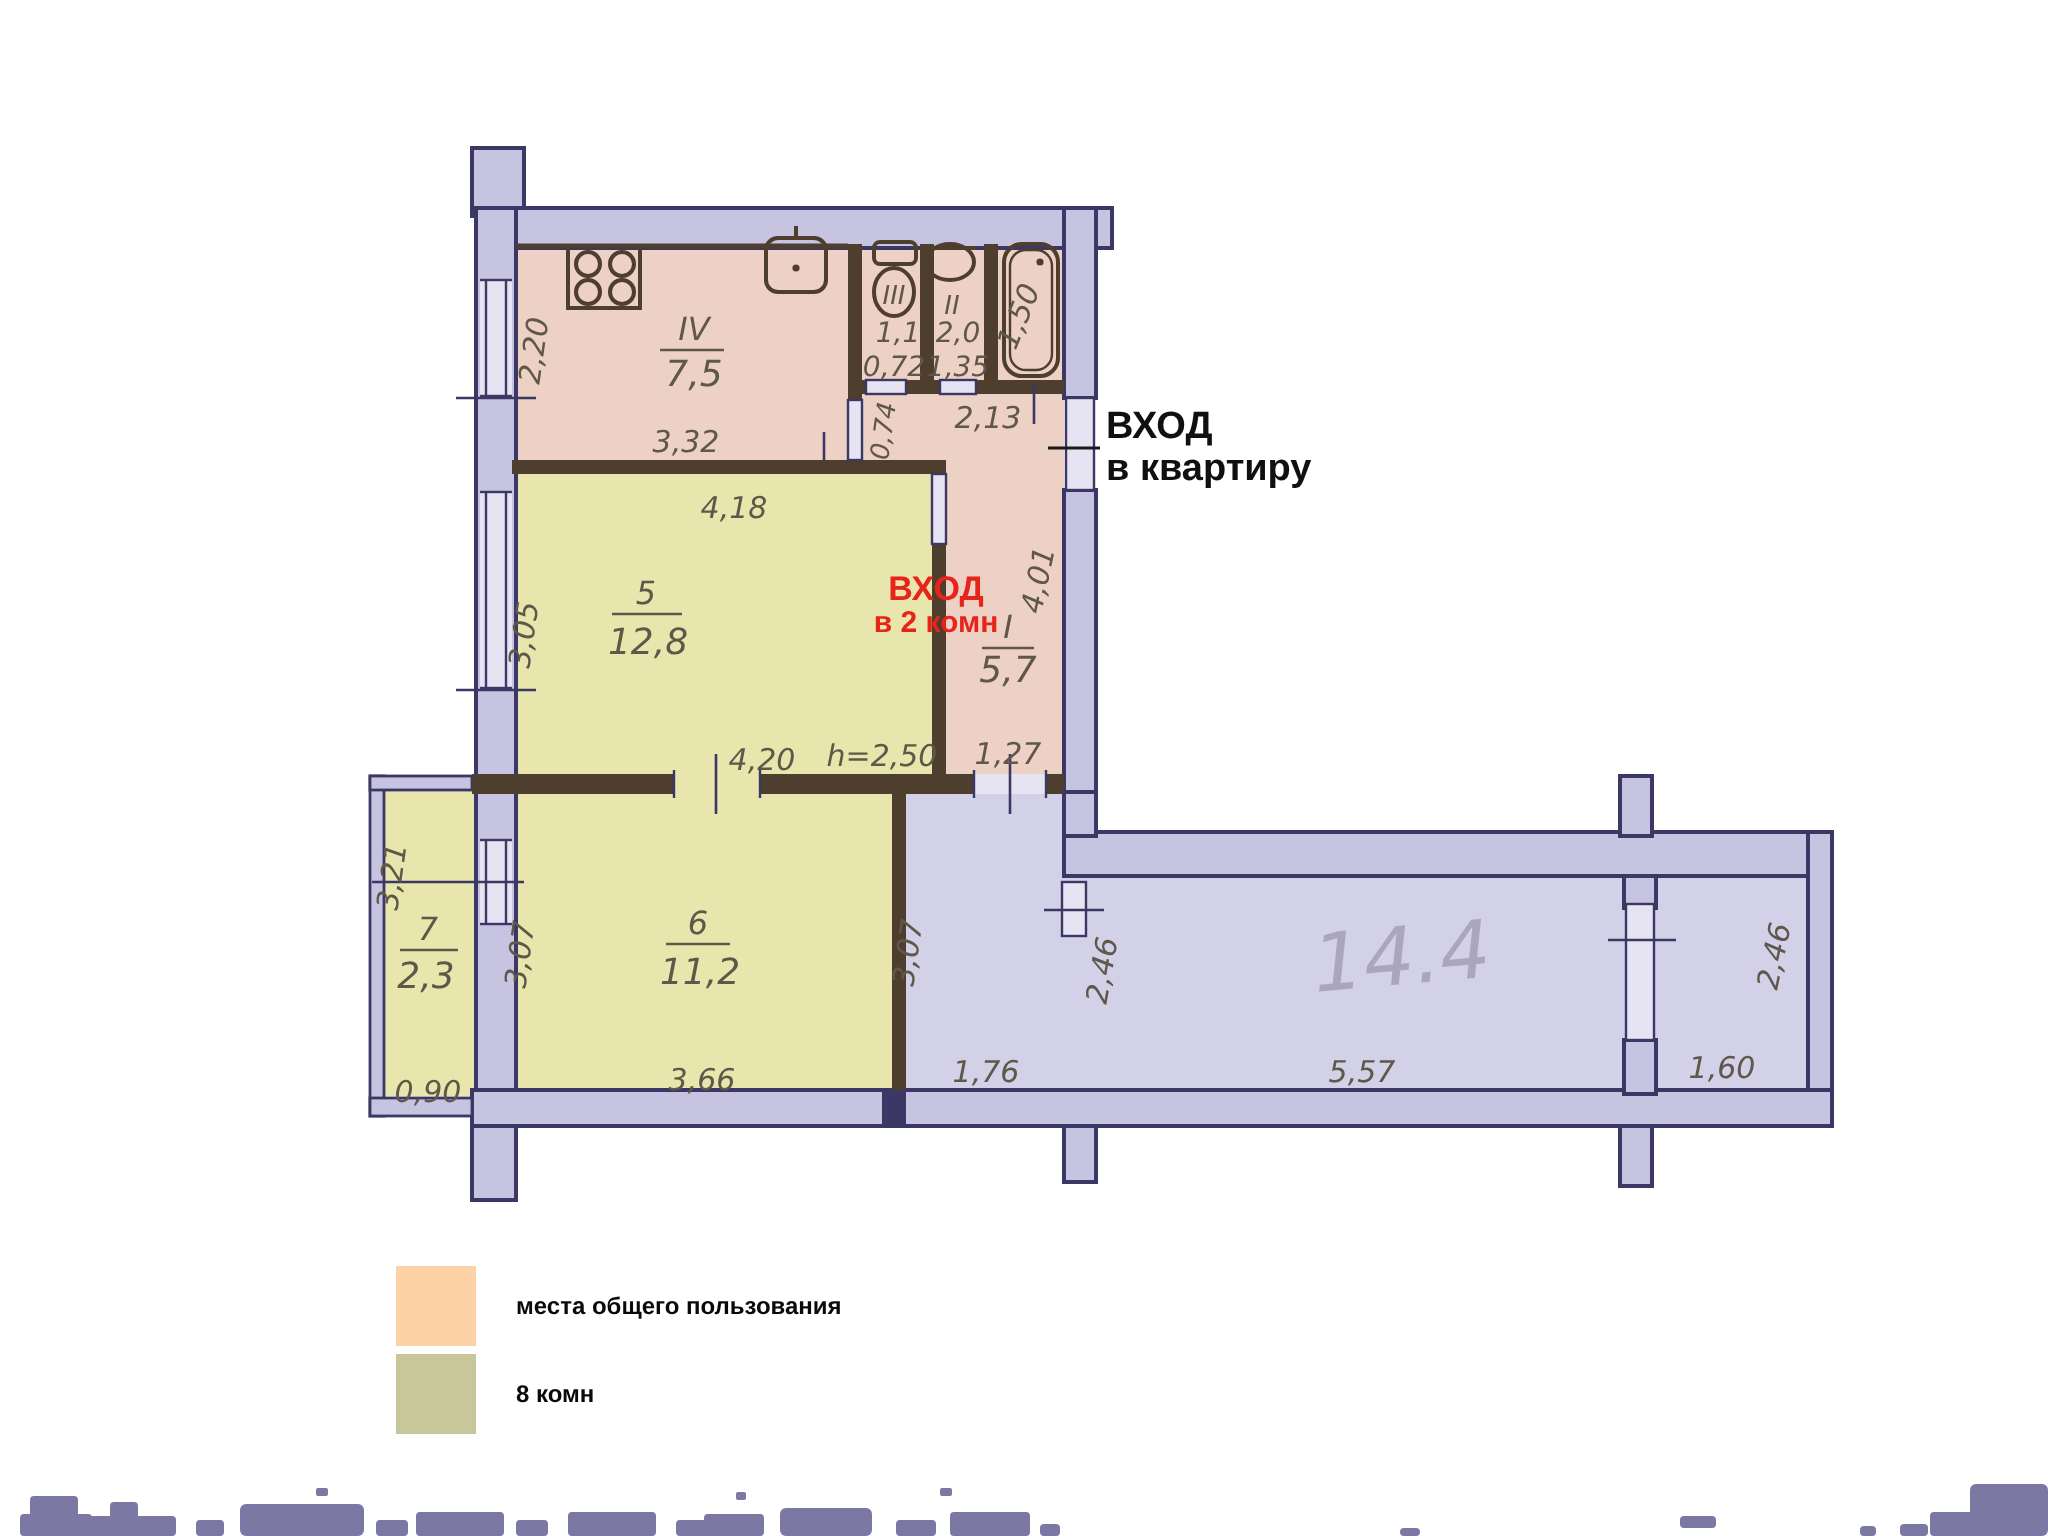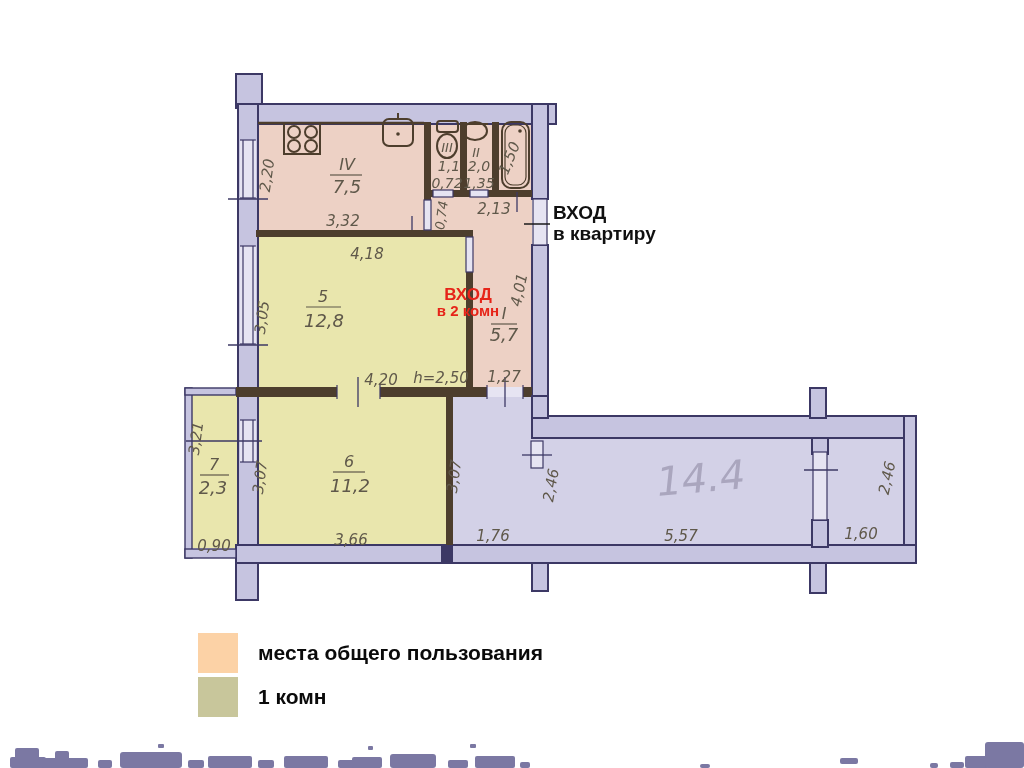--- a/index.html
+++ b/index.html
@@ -29,21 +29,21 @@
   .red-big{font-family:"Liberation Sans",sans-serif;font-weight:bold;font-size:17px;
            fill:var(--entrance-red,#e62419);text-anchor:middle;}
   .red-sm{font-family:"Liberation Sans",sans-serif;font-weight:bold;font-size:15px;
           fill:var(--entrance-red,#e62419);text-anchor:middle;}
   .blk{font-family:"Liberation Sans",sans-serif;font-weight:bold;font-size:19px;fill:#101010;}
   .blob{fill:#7b78a3;}
 
   .legend{position:absolute;left:198px;top:633px;display:flex;flex-direction:column;gap:4px;}
   .legend-row{display:flex;align-items:center;height:40px;}
   .swatch{width:40px;height:40px;margin-right:20px;}
-  .legend-label{font-weight:bold;font-size:21px;color:#0a0a0a;}
+  .legend-label{font-weight:bold;font-size:12px;color:#0a0a0a;}
 </style>
 </head>
 <body>
 
 <div class="stage">
 <svg width="1024" height="768" viewBox="0 0 1024 768">
 
   <g>
     <rect x="258" y="118" width="274" height="269" fill="var(--common-area-fill,#edd1c5)"></rect>
     <rect x="258" y="237" width="208" height="150" fill="var(--rooms-fill,#e9e6ad)"></rect>
@@ -261,16 +261,16 @@
   </g>
 </svg>
 
   <div class="legend">
     <div class="legend-row">
       <div class="swatch" style="background-color: rgb(252, 210, 166);"></div>
       <div class="legend-label">места общего пользования</div>
     </div>
     <div class="legend-row">
       <div class="swatch" style="background-color: rgb(200, 198, 155);"></div>
-      <div class="legend-label">1 комн</div>
+      <div class="legend-label">8 комн</div>
     </div>
   </div>
 </div>
 
 </body></html>

